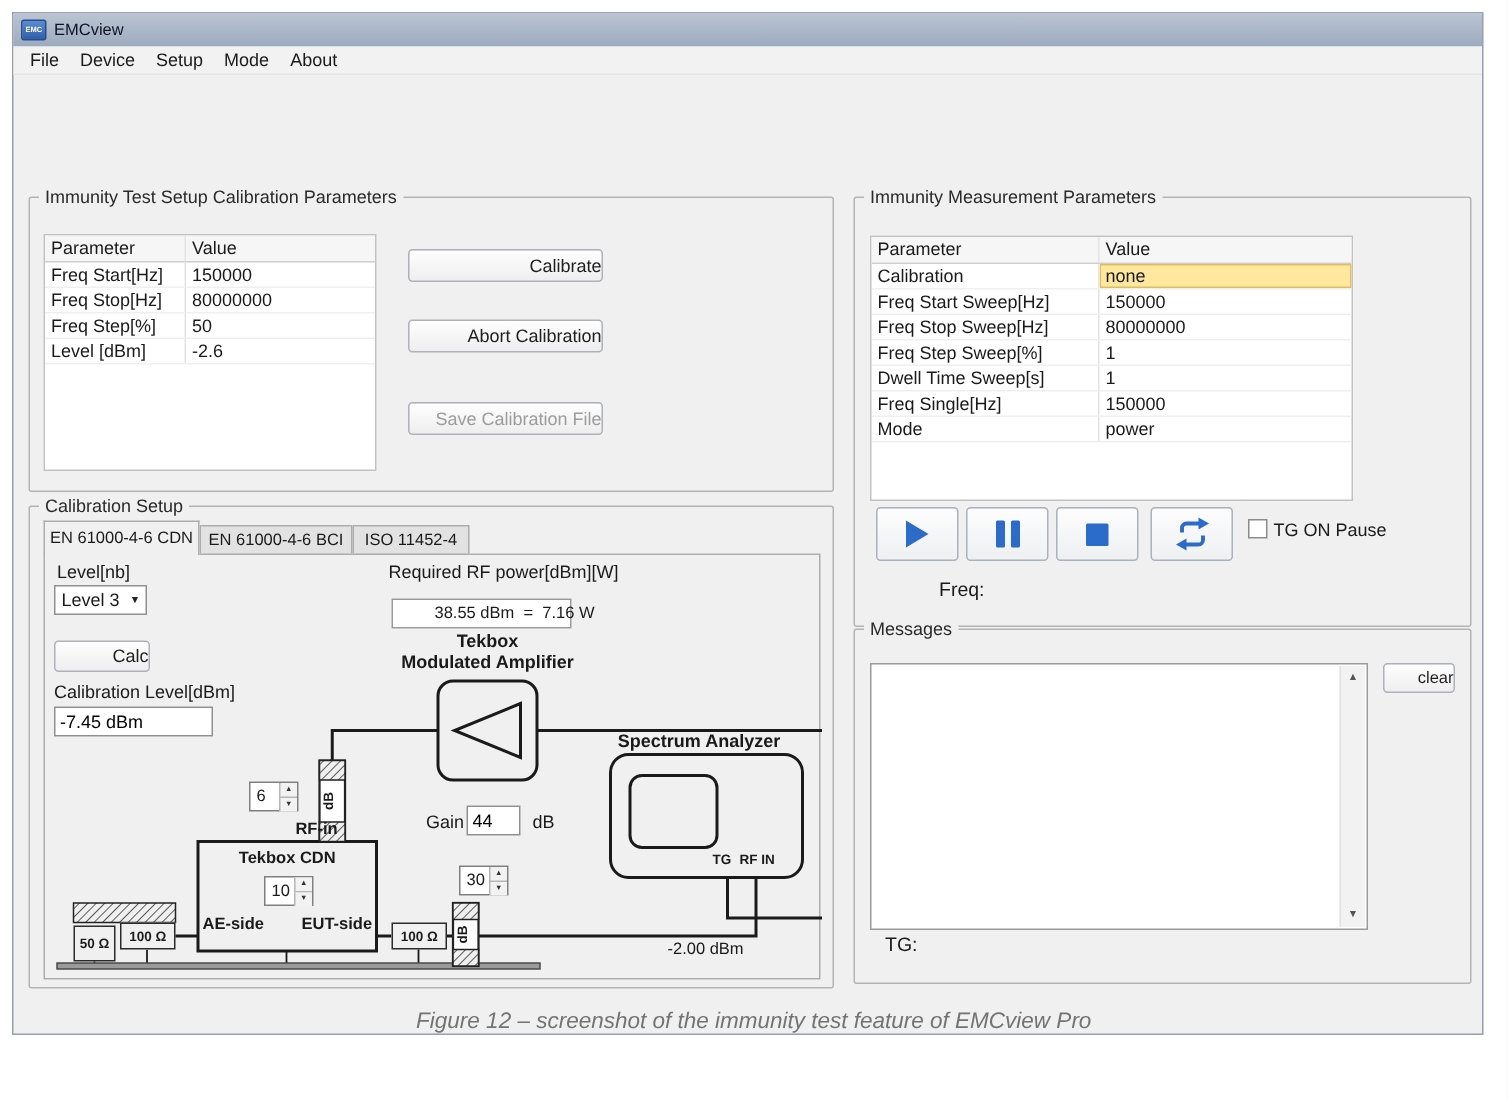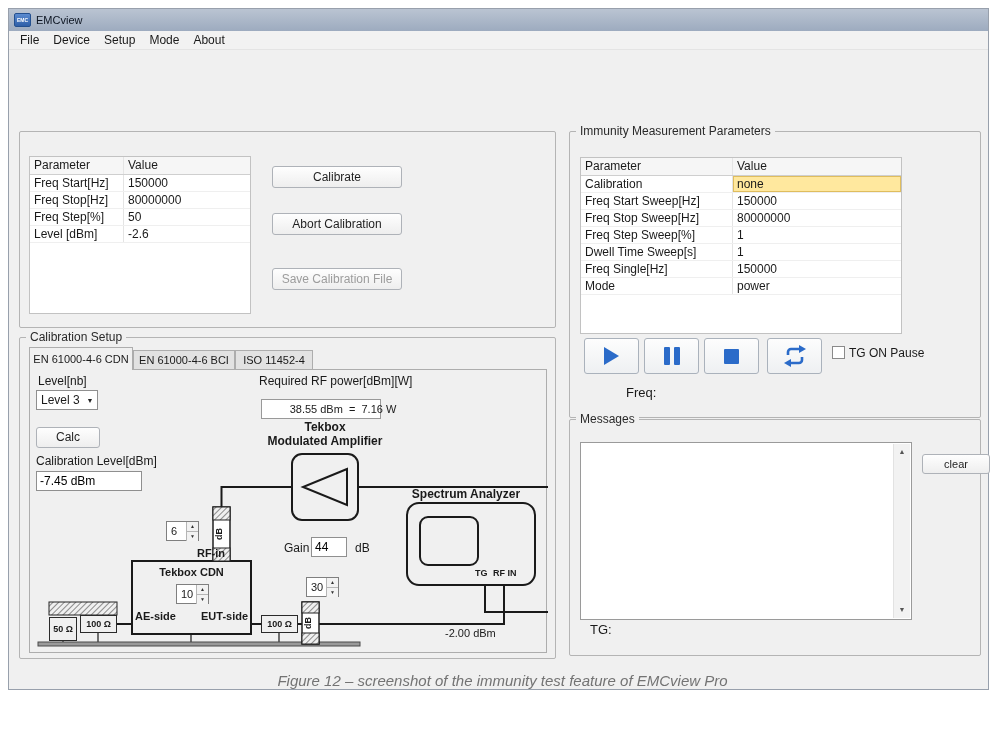--- a/index.html
+++ b/index.html
@@ -18,21 +18,21 @@
 
   .ptable { position:absolute; background:#fff; border:1px solid #c2c2c2; overflow:hidden; }
   .trow { display:flex; height:17px; border-bottom:1px solid #efefef; }
   .trow.thead { height:18px; background:#f6f6f6; border-bottom:1px solid #cfcfcf; }
   .tc { font-size:12px; padding:1px 4px; overflow:hidden; white-space:nowrap; border-right:1px solid #e4e4e4; line-height:14px; }
   .tc:last-child { border-right:none; }
   .t-left .c1 { width:94px; } .t-left .c2 { width:126px; }
   .t-right .c1 { width:152px; } .t-right .c2 { width:168px; }
   .hl { background:#ffe89e; box-shadow:inset 0 0 0 1px #dfbd5e; }
 
-  .btn { position:absolute; background:linear-gradient(#fefefe,#eeeeee); border:1px solid #aeb2b8; border-radius:3px; font-size:12px; color:#1f1f1f; text-align:center; cursor:default; }
+  .btn { position:absolute; background:linear-gradient(#fefefe,#eeeeee); border:1px solid #aeb2b8; border-radius:3px; font-size:12px; color:#1f1f1f; text-align:right; cursor:default; }
   .btn.disabled { color:#9c9c9c; }
 
   .mbtn { position:absolute; width:55px; height:36px; background:linear-gradient(#fdfdfd,#eef0f2); border:1px solid #aab2bc; border-radius:3px; display:flex; align-items:center; justify-content:center; }
   .play-tri { width:0; height:0; border-top:9px solid transparent; border-bottom:9px solid transparent; border-left:15px solid #2b6bc9; }
   .pause-bars { display:flex; gap:4px; }
   .pause-bars div { width:6px; height:18px; background:#2b6bc9; border-radius:1px; }
   .stop-sq { width:15px; height:15px; background:#2b6bc9; border-radius:1px; }
 
   .checkbox { position:absolute; width:13px; height:13px; background:#fff; border:1px solid #8a8a8a; }
   .cb-label { position:absolute; font-size:12px; }
@@ -85,20 +85,21 @@
 
   <div class="menubar">
     <span class="menu-item">File</span>
     <span class="menu-item">Device</span>
     <span class="menu-item">Setup</span>
     <span class="menu-item">Mode</span>
     <span class="menu-item">About</span>
   </div>
 
   <div class="groupbox" style="left:10px; top:122px; width:537px; height:197px;">
+    <span class="legend">Immunity Test Setup Calibration Parameters</span>
 
     <div class="ptable t-left" style="left:9px; top:24px; width:222px; height:158px;">
       <div class="trow thead">
         <div class="tc c1">Parameter</div>
         <div class="tc c2">Value</div>
       </div>
       <div class="trow">
         <div class="tc c1">Freq Start[Hz]</div>
         <div class="tc c2">150000</div>
       </div>
@@ -297,20 +298,20 @@
   <div class="groupbox" style="left:560px; top:410px; width:412px; height:237px;">
     <span class="legend">Messages</span>
 
     <div class="msg-area" style="left:10px; top:22px; width:332px; height:178px;">
       <div class="msg-scroll">
         <div class="scroll-btn" style="top:0;">▲</div>
         <div class="scroll-btn" style="bottom:0;">▼</div>
       </div>
     </div>
 
-    <div class="btn" style="left:352px; top:22px; width:68px; height:20px; line-height:18px; font-size:11px;margin-top:12px;">clear</div>
+    <div class="btn" style="left:352px; top:22px; width:48px; height:20px; line-height:18px; font-size:11px;">clear</div>
 
     <div class="label13" style="left:20px; top:202px;">TG:</div>
   </div>
 
 </div>
 
 <div class="caption">Figure 12 – screenshot of the immunity test feature of EMCview Pro</div>
 
 </body></html>

